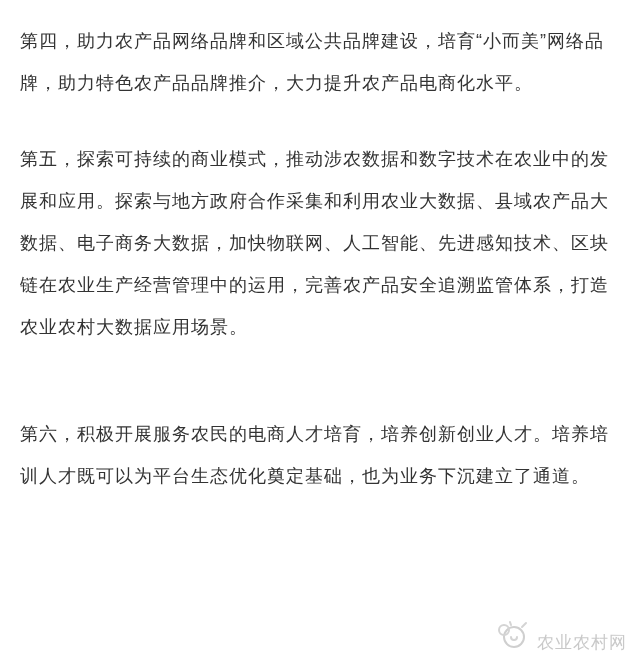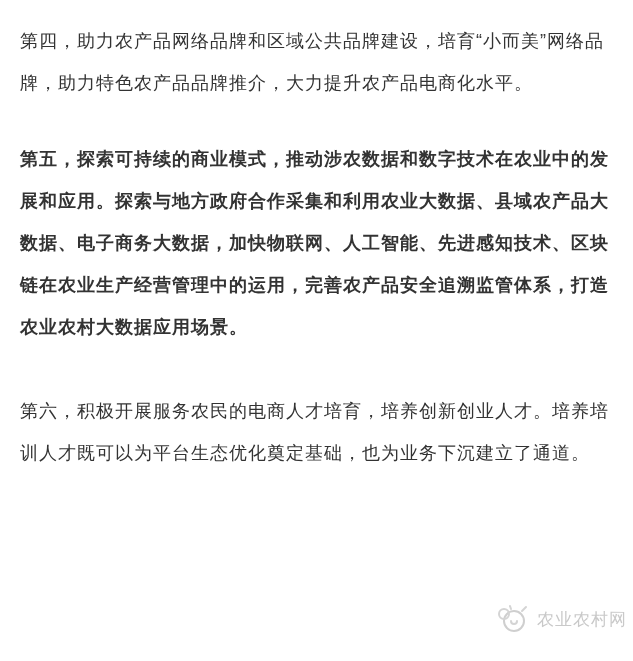--- a/index.html
+++ b/index.html
@@ -24,27 +24,27 @@
     margin: 0;
     font-size: 18px;
     line-height: 42px;
     letter-spacing: 1px;
     color: #333333;
     font-weight: 400;
     text-align: left;
     word-break: break-all;
   }
   .article p.para-1 { margin-bottom: 34px; }
-  .article p.para-2 { margin-bottom: 42px; font-weight: bold; }
+  .article p.para-2 { margin-bottom: 65px; }
   .watermark {
     position: absolute;
     right: 6px;
-    bottom: 26px;
+    bottom: 10px;
     display: flex;
-    align-items: center;
+    align-items: flex-end;
     gap: 6px;
     color: #c9c9c9;
     font-size: 17px;
     letter-spacing: 1px;
     line-height: 1;
     user-select: none;
   }
   .watermark .logo {
     width: 36px;
     height: 32px;

